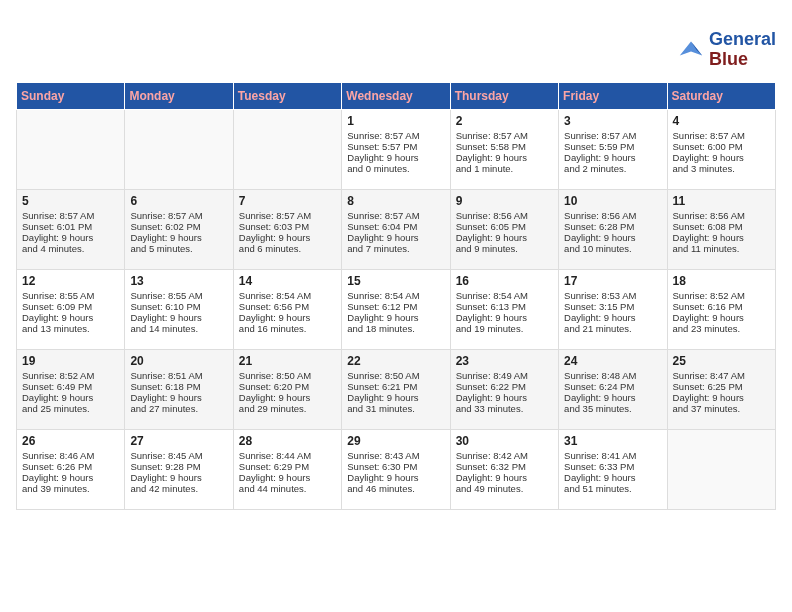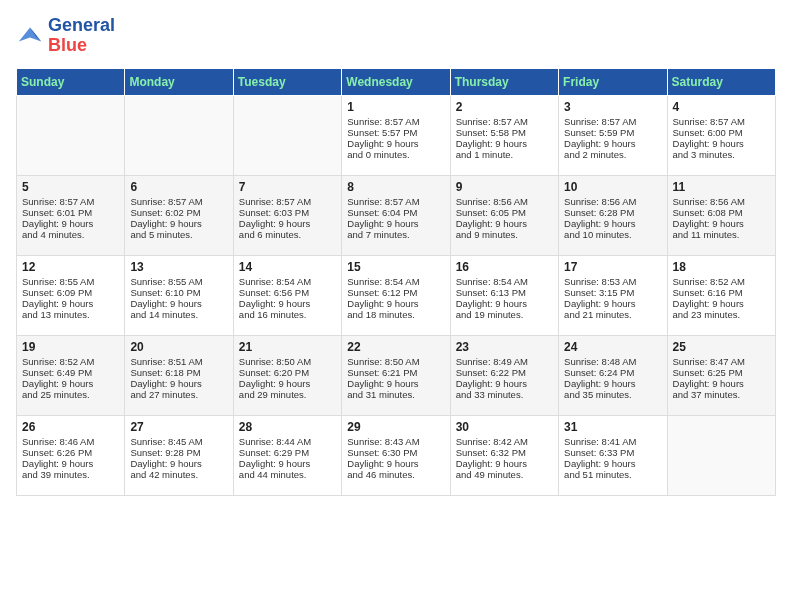--- a/index.html
+++ b/index.html
@@ -6,22 +6,23 @@
     body {
       font-family: Arial, Helvetica, sans-serif;
       background: #fff;
       width: 792px;
       min-height: 612px;
       padding: 16px;
     }
     .header {
       display: flex;
       align-items: flex-start;
-      justify-content: flex-start;
+      justify-content: flex-end;
       margin-bottom: 12px;
+      margin-top: 14px;
     }
     .logo {
       display: flex;
       align-items: center;
       gap: 4px;
     }
     .logo-text {
       font-size: 18px;
       font-weight: bold;
       color: #1a1a2e;
@@ -46,21 +47,21 @@
       font-size: 14px;
       color: #555;
     }
     table {
       width: 100%;
       border-collapse: collapse;
       table-layout: fixed;
     }
     thead tr th {
       background-color: #2255a4;
-      color: #86efac;
+      color: #fca5a5;
       font-size: 12px;
       font-weight: bold;
       padding: 6px 4px;
       text-align: left;
       border: 1px solid #fff;
       margin-left: 20px;
     }
     tbody tr td {
       vertical-align: top;
       padding: 4px 5px;
@@ -88,21 +89,21 @@
 <body>
 
 <div class="header">
   <div class="logo">
     <svg class="logo-bird" viewBox="0 0 40 40">
       <polygon points="20,8 36,28 20,22 4,28" fill="#3a7bd5" opacity="0.85"></polygon>
       <polygon points="20,8 36,28 28,20" fill="#2255a4"></polygon>
     </svg>
     <div class="logo-text">
       <div><span>General</span></div>
-      <div><span style="color:#ef4444">Blue</span></div>
+      <div><span style="color:#7f1d1d">Blue</span></div>
     </div>
   </div>
   <div class="title-block">
     <div class="calendar-title"></div>
     <div class="calendar-subtitle"></div>
   </div>
 </div>
 
 <table>
   <thead>

